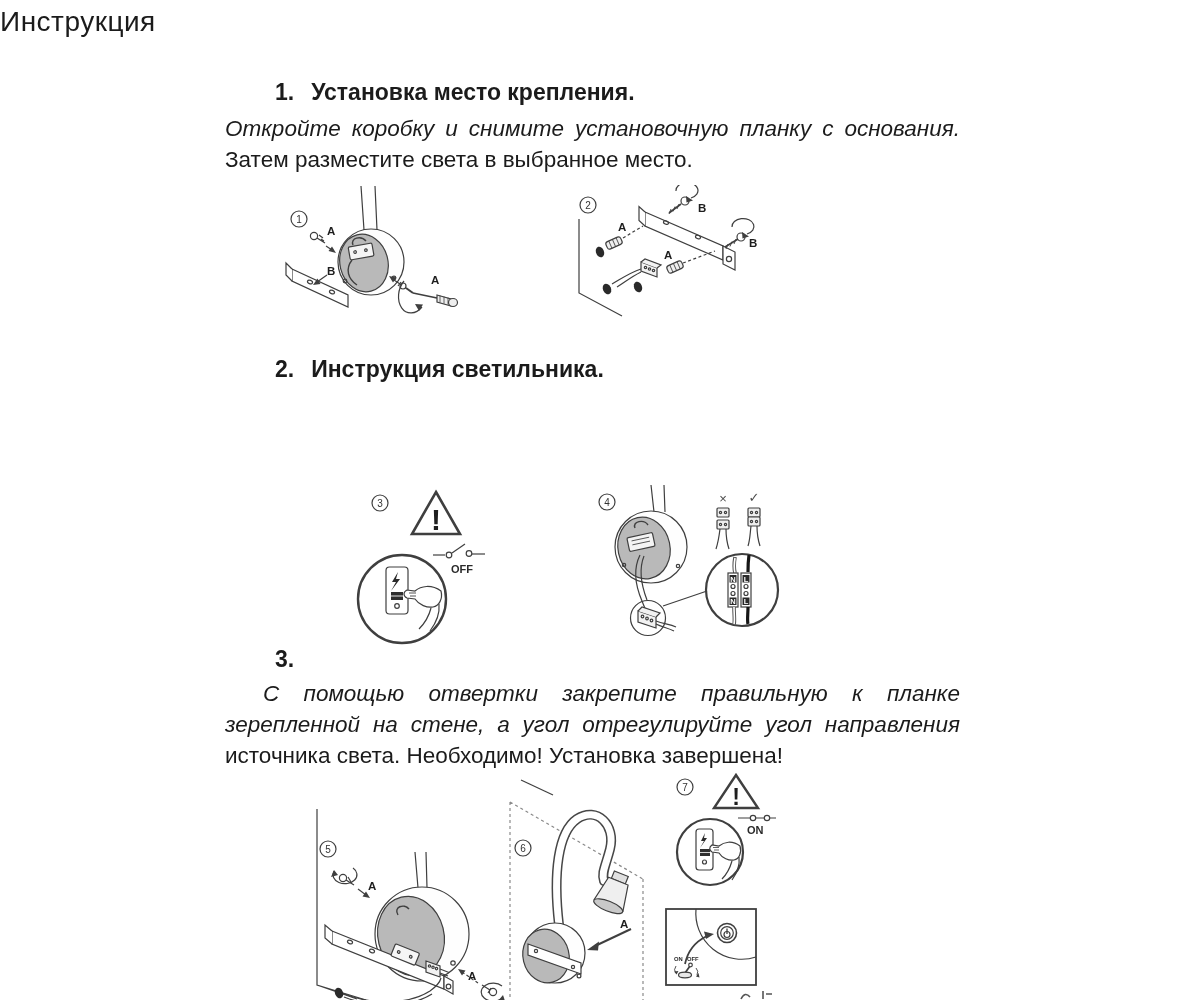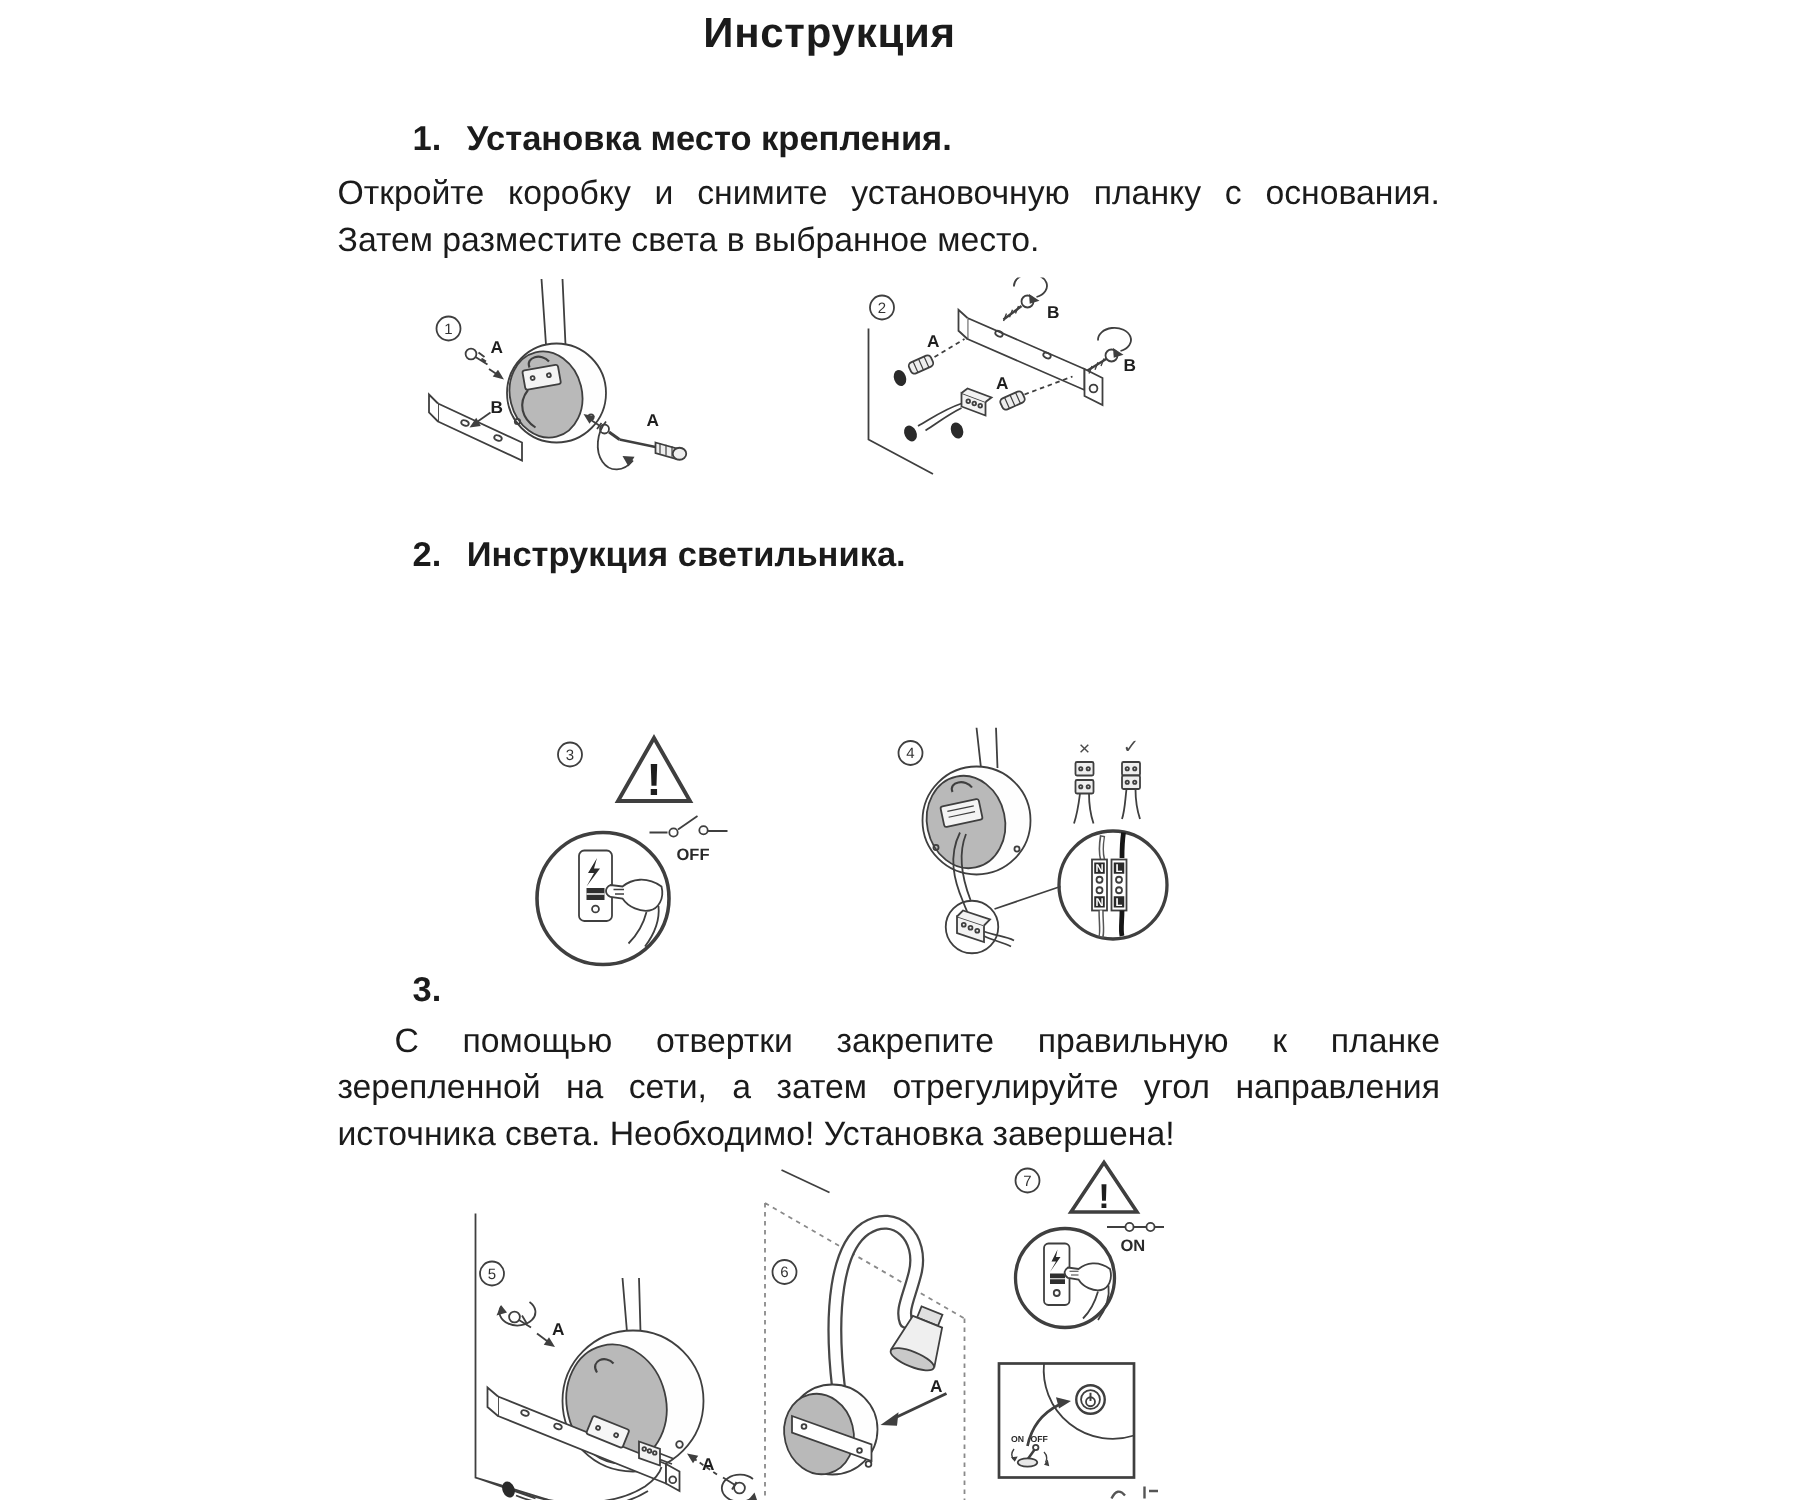--- a/index.html
+++ b/index.html
@@ -1,23 +1,23 @@
 <!DOCTYPE html>
 <html><head>
 <meta charset="utf-8">
 <style>
   html,body{margin:0;padding:0;background:#fff;}
   body{width:1200px;height:1000px;font-family:"Liberation Sans",sans-serif;color:#1b1b1b;}
   .page{position:relative;width:1200px;height:1000px;overflow:hidden;background:#fff;}
-  .title{position:absolute;top:6px;left:0;width:1106px;text-align:center;font-size:28px;font-weight:700;letter-spacing:0.5px;}
+  .title{position:absolute;top:6px;left:0;width:1106px;text-align:left;font-size:28px;font-weight:400;letter-spacing:0.5px;}
   .heading{position:absolute;left:225px;width:735px;font-size:23px;font-weight:bold;display:flex;}
   .hnum{margin-left:50px;margin-right:17px;}
   .para{position:absolute;left:225px;width:735px;font-size:22.5px;}
   .line{line-height:31px;height:31px;text-align:justify;text-align-last:left;white-space:nowrap;}
-  .jfull{text-align-last:justify;white-space:normal;}
+  .jfull{text-align-last:justify;white-space:normal;font-style:italic;}
   .ind{text-indent:38px;}
   .fig{position:absolute;}
   .fig svg{display:block;width:100%;height:100%;}
   svg text{font-family:"Liberation Sans",sans-serif;}
   .lbl{font-weight:bold;font-size:11.5px;fill:#1e1e1e;}
   .num{font-size:10px;fill:#333;text-anchor:middle;}
   .small{font-weight:bold;font-size:11px;fill:#2a2a2a;}
   .tletter{font-weight:bold;font-size:7.5px;fill:#fff;text-anchor:middle;}
   .mark{font-size:13px;fill:#4a4a4a;text-anchor:middle;}
   .tiny{font-weight:bold;font-size:5.8px;fill:#2a2a2a;}
@@ -266,21 +266,21 @@
       <text class="tletter" x="143" y="119">N</text>
       <text class="tletter" x="156" y="119">L</text>
     </svg>
   </div>
 
   <div class="heading" style="top:646px">
     <span class="hnum">3.</span>
   </div>
   <div class="para" style="top:678px">
     <div class="line jfull ind">С помощью отвертки закрепите правильную к планке</div>
-    <div class="line jfull">зерепленной на сети, а затем отрегулируйте угол направления</div>
+    <div class="line jfull">зерепленной на стене, а угол отрегулируйте угол направления</div>
     <div class="line">источника света. Необходимо! Установка завершена!</div>
   </div>
 
   <div class="fig" style="left:290px;top:795px;width:220px;height:205px">
     <svg viewBox="0 0 220 205">
       <g stroke="#3f3f3f" stroke-width="1.2" fill="none">
         <circle cx="38" cy="54" r="8"></circle>
         <path d="M27,14 L27,190 L76,205 M27,190 L67,204"></path>
         <g>
           <path d="M125,57 L128,93 M136,57 L137,93"></path>

